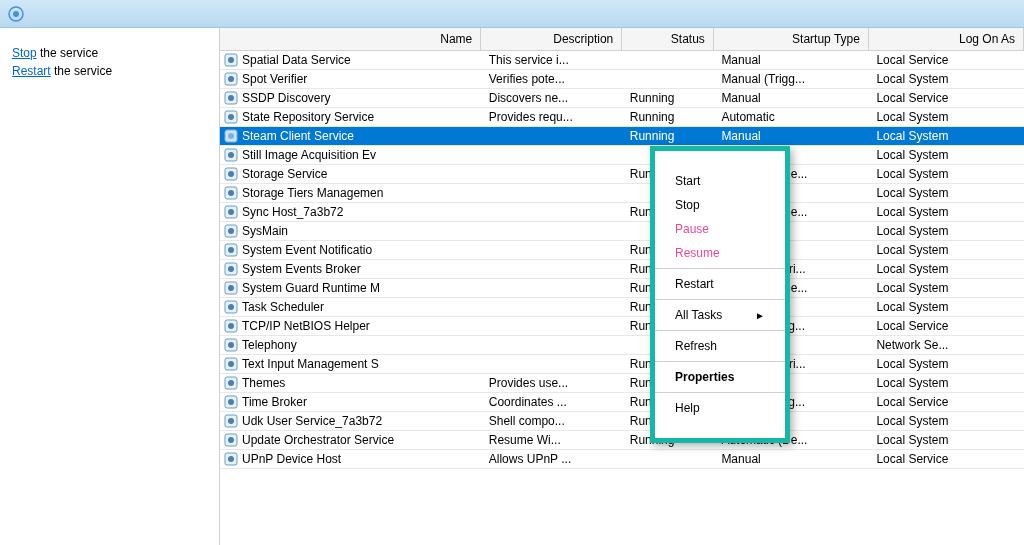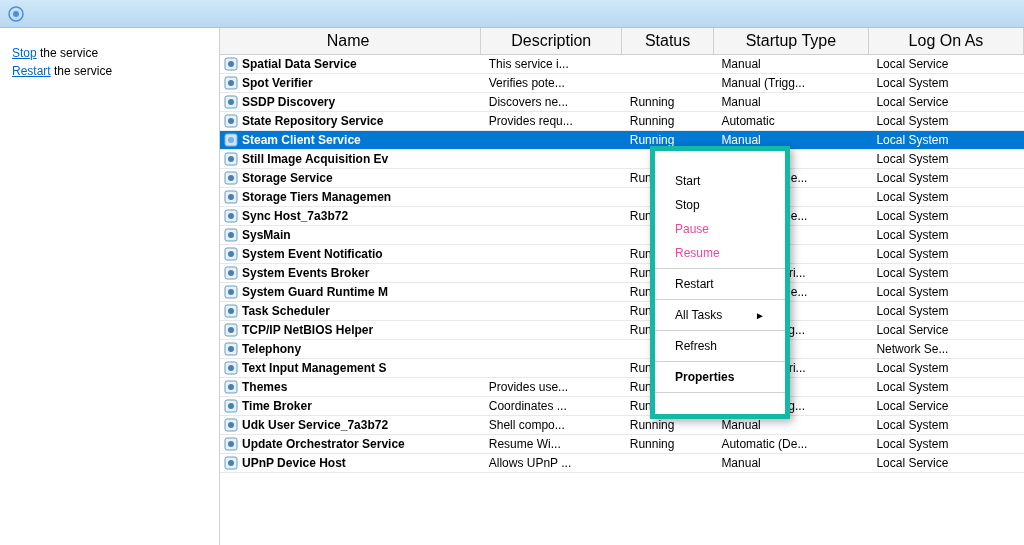--- a/index.html
+++ b/index.html
@@ -80,26 +80,26 @@
     }
     .services-table {
       width: 100%;
       border-collapse: collapse;
       font-size: 12px;
     }
     .services-table thead tr {
       background: #f5f5f5;
     }
     .services-table th {
-      text-align: center;
+      text-align: right;
       padding: 4px 8px;
       border-bottom: 1px solid #d0d0d0;
       border-right: 1px solid #d0d0d0;
       font-weight: normal;
-      font-size: 16px;
+      font-size: 12px;
       white-space: nowrap;
       cursor: pointer;
     }
     .services-table th:first-child {
       padding-left: 4px;
     }
     .services-table td {
       padding: 2px 8px;
       border-bottom: 1px solid #e8e8e8;
       white-space: nowrap;
@@ -122,21 +122,20 @@
       align-items: center;
       margin-right: 4px;
     }
     .service-icon svg {
       width: 14px;
       height: 14px;
     }
     .name-cell {
       display: flex;
       align-items: center;
-      font-weight: bold;
     }
     .table-scroll {
       overflow-y: auto;
       overflow-x: hidden;
       flex: 1;
     }
     
     .context-menu {
       position: absolute;
       top: 118px;
@@ -630,15 +629,18 @@
         </div>
         <div class="context-menu-separator"></div>
         <div class="context-menu-item">
           <span>Refresh</span>
         </div>
         <div class="context-menu-separator"></div>
         <div class="context-menu-item bold-item">
           <span>Properties</span>
         </div>
         <div class="context-menu-separator"></div>
+        <div class="context-menu-item">
+          <span>Help</span>
+        </div>
       </div>
   </div>
 </div>
 
 </body></html>

